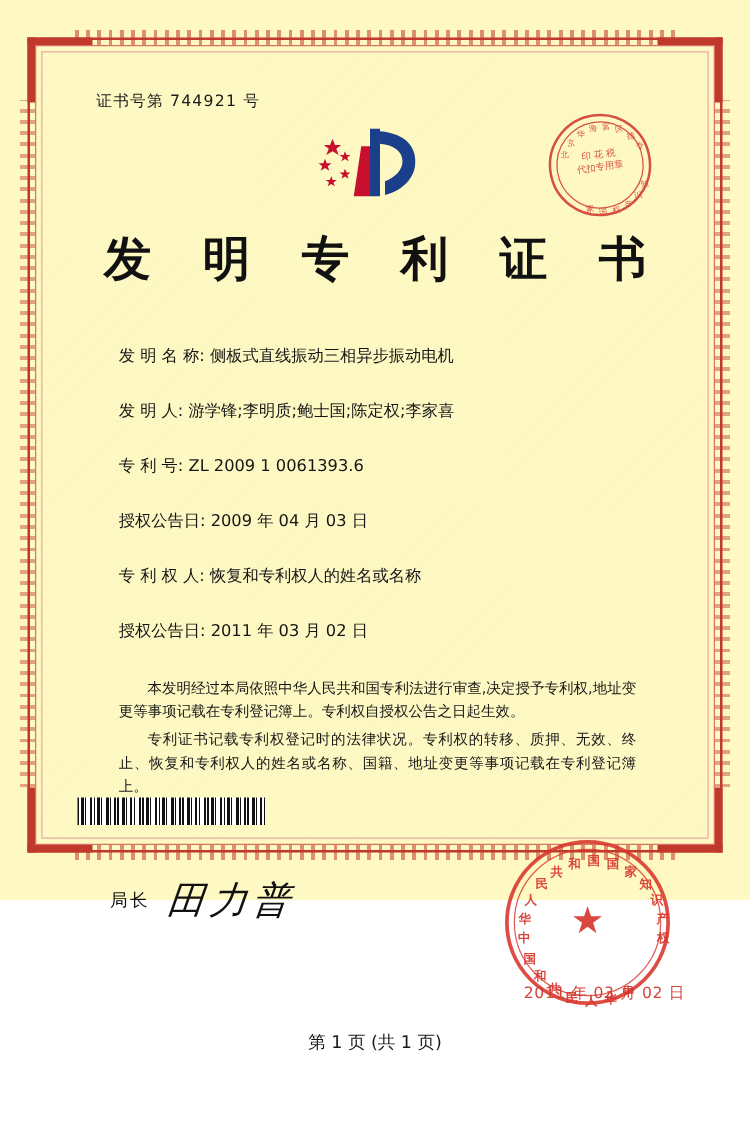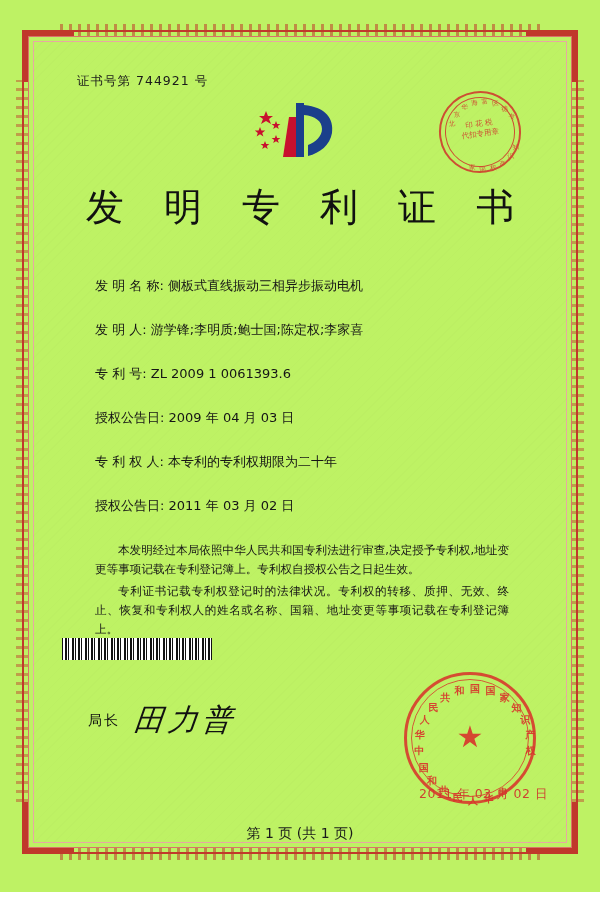--- a/index.html
+++ b/index.html
@@ -9,22 +9,22 @@
   }
   body {
     width: 600px;
     height: 900px;
     font-family: "Liberation Serif", serif;
     overflow: hidden;
   }
   .page {
     position: relative;
     width: 600px;
-    height: 892px;
-    background: #bef264;
+    height: 720px;
+    background: #fef9c3;
     box-sizing: border-box;
   }
   
   .frame-outer {
     position: absolute;
     left: 22px;
     top: 30px;
     right: 22px;
     bottom: 38px;
     border: 2px solid #c0392b;
@@ -160,21 +160,21 @@
     line-height: 10px;
     font-family: "DejaVu Sans", sans-serif;
   }
 
   
   .doc-title {
     margin-top: 92px;
     text-align: center;
     font-size: 38px;
     letter-spacing: 14px;
-    font-weight: normal;
+    font-weight: bold;
     color: #111;
     font-family: "DejaVu Serif", serif;
     text-indent: 14px;
   }
 
   
   .fields {
     margin: 44px 0 0 38px;
     font-size: 13px;
     color: #151515;
@@ -389,21 +389,21 @@
       <div class="field-row">
         <span class="field-label">专 利 号:</span>
         <span class="field-value">ZL 2009 1 0061393.6</span>
       </div>
       <div class="field-row">
         <span class="field-label">授权公告日:</span>
         <span class="field-value">2009 年 04 月 03 日</span>
       </div>
       <div class="field-row">
         <span class="field-label">专 利 权 人:</span>
-        <span class="field-value">本专利的专利权期限为二十年</span>
+        <span class="field-value">恢复和专利权人的姓名或名称</span>
       </div>
       <div class="field-row">
         <span class="field-label">授权公告日:</span>
         <span class="field-value">2011 年 03 月 02 日</span>
       </div>
     </div>
 
     <div class="body-text">
       <p>本发明经过本局依照中华人民共和国专利法进行审查,决定授予专利权,地址变更等事项记载在专利登记簿上。专利权自授权公告之日起生效。</p>
       <p>专利证书记载专利权登记时的法律状况。专利权的转移、质押、无效、终止、恢复和专利权人的姓名或名称、国籍、地址变更等事项记载在专利登记簿上。</p>

